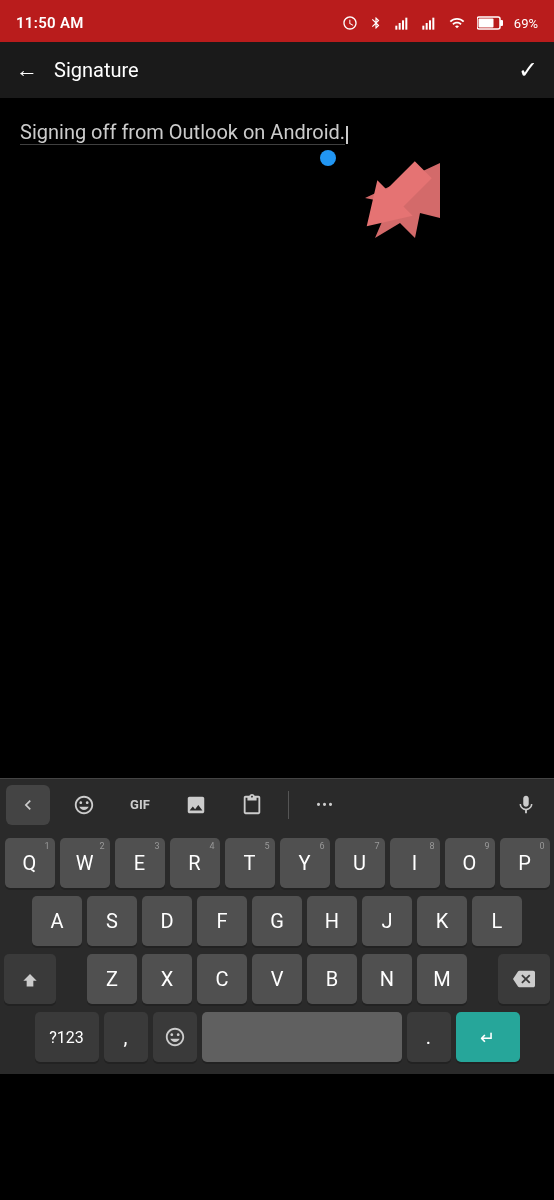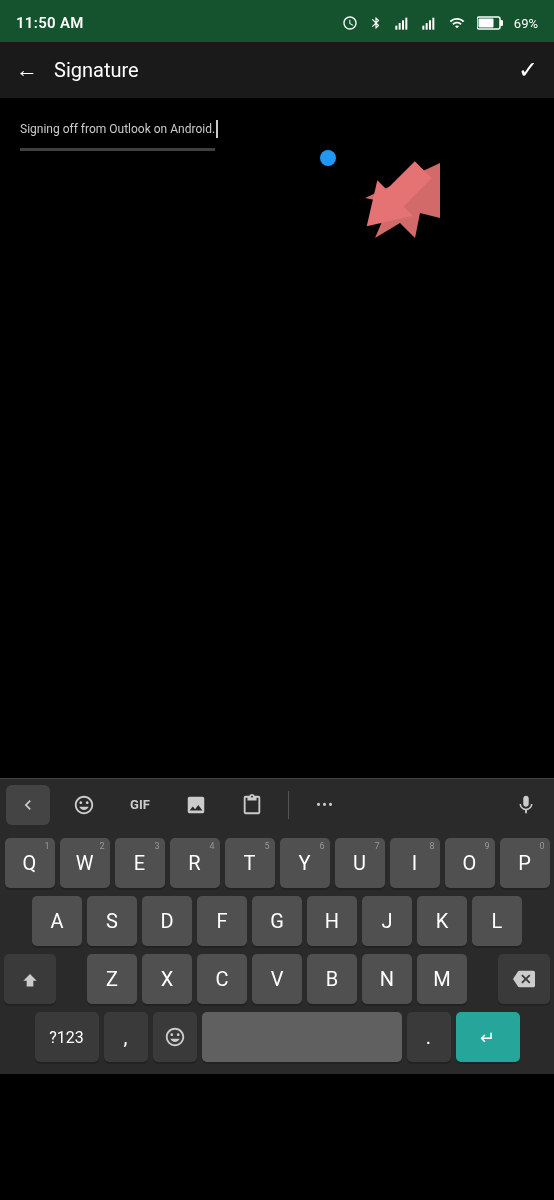--- a/index.html
+++ b/index.html
@@ -15,21 +15,21 @@
       position: relative;
     }
 
     
     .status-bar {
       display: flex;
       align-items: center;
       justify-content: space-between;
       padding: 8px 16px 4px 16px;
       height: 42px;
-      background: #14532d;
+      background: #b91c1c;
     }
     .status-time {
       font-size: 15px;
       font-weight: 600;
       color: #fff;
       letter-spacing: 0.3px;
     }
     .status-icons {
       display: flex;
       align-items: center;
@@ -75,24 +75,24 @@
 
     
     .content-area {
       background: #000;
       padding: 20px 20px 10px 20px;
       min-height: 60px;
       position: relative;
     }
     .signature-text {
       color: #ccc;
-      font-size: 12px;
+      font-size: 20px;
       line-height: 1.4;
-      border-bottom: 3px solid #404040;
-      padding-bottom: 12px;
+      border-bottom: 1px solid #404040;
+      padding-bottom: 0;
       display: inline;
     }
     .cursor-line {
       display: inline-block;
       width: 2px;
       height: 18px;
       background: #ccc;
       vertical-align: middle;
       margin-left: 1px;
     }

